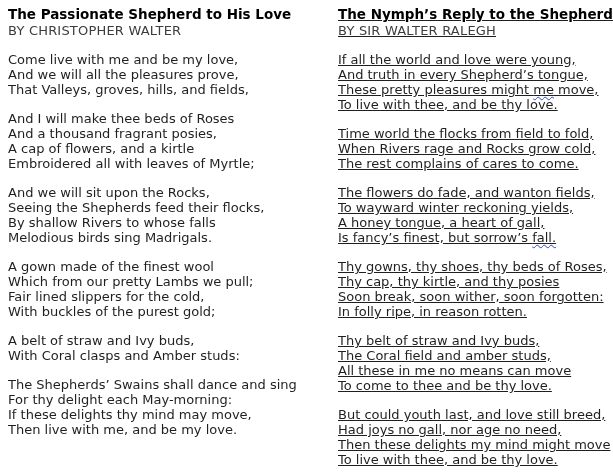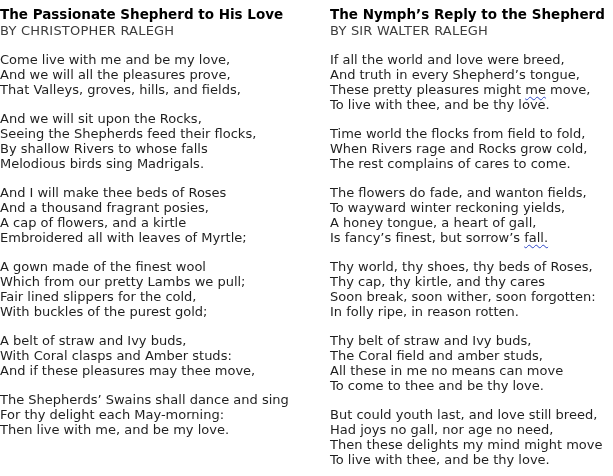--- a/index.html
+++ b/index.html
@@ -16,22 +16,22 @@
   .page {
     display: flex;
     width: 613px;
     height: 476px;
     box-sizing: border-box;
   }
   .poem {
     padding-top: 6px;
     box-sizing: border-box;
   }
-  .poem-left  { width: 330px; flex: 0 0 330px; }
-  .poem-right { flex: 1 1 auto; }
+  .poem-left  { margin-left: 8px; width: 330px; flex: 0 0 330px; }
+  .poem-right { flex: 1 1 auto; text-decoration: underline; }
   .poem-title {
     margin: 0;
     font-size: 13.5px;
     font-weight: bold;
     color: var(--title, #000000);
     line-height: 17px;
     white-space: nowrap;
   }
   .poem-byline {
     color: var(--byline, #3c3c3c);
@@ -55,82 +55,82 @@
     text-underline-offset: 2px;
   }
 </style>
 </head>
 <body>
 
 <div class="page">
 
   <section class="poem poem-left">
     <h1 class="poem-title">The Passionate Shepherd to His Love</h1>
-    <div class="poem-byline">BY CHRISTOPHER RALEGH</div>
+    <div class="poem-byline">BY CHRISTOPHER WALTER</div>
     <div class="poem-body">
         <div class="stanza">
           <div class="line">Come live with me and be my love,</div>
           <div class="line">And we will all the pleasures prove,</div>
           <div class="line">That Valleys, groves, hills, and fields,</div>
         </div>
         <div class="stanza">
+          <div class="line">And I will make thee beds of Roses</div>
+          <div class="line">And a thousand fragrant posies,</div>
+          <div class="line">A cap of flowers, and a kirtle</div>
+          <div class="line">Embroidered all with leaves of Myrtle;</div>
+        </div>
+        <div class="stanza">
           <div class="line">And we will sit upon the Rocks,</div>
           <div class="line">Seeing the Shepherds feed their flocks,</div>
           <div class="line">By shallow Rivers to whose falls</div>
           <div class="line">Melodious birds sing Madrigals.</div>
-        </div>
-        <div class="stanza">
-          <div class="line">And I will make thee beds of Roses</div>
-          <div class="line">And a thousand fragrant posies,</div>
-          <div class="line">A cap of flowers, and a kirtle</div>
-          <div class="line">Embroidered all with leaves of Myrtle;</div>
         </div>
         <div class="stanza">
           <div class="line">A gown made of the finest wool</div>
           <div class="line">Which from our pretty Lambs we pull;</div>
           <div class="line">Fair lined slippers for the cold,</div>
           <div class="line">With buckles of the purest gold;</div>
         </div>
         <div class="stanza">
           <div class="line">A belt of straw and Ivy buds,</div>
           <div class="line">With Coral clasps and Amber studs:</div>
-          <div class="line">And if these pleasures may thee move,</div>
         </div>
         <div class="stanza">
           <div class="line">The Shepherds’ Swains shall dance and sing</div>
           <div class="line">For thy delight each May-morning:</div>
+          <div class="line">If these delights thy mind may move,</div>
           <div class="line">Then live with me, and be my love.</div>
         </div>
       </div>
   </section>
 
   <section class="poem poem-right">
     <h1 class="poem-title">The Nymph’s Reply to the Shepherd</h1>
     <div class="poem-byline">BY SIR WALTER RALEGH</div>
     <div class="poem-body">
         <div class="stanza">
-          <div class="line">If all the world and love were breed,</div>
+          <div class="line">If all the world and love were young,</div>
           <div class="line">And truth in every Shepherd’s tongue,</div>
           <div class="line"><span>These pretty pleasures might </span><span class="wavy">me</span><span> move,</span></div>
           <div class="line">To live with thee, and be thy love.</div>
         </div>
         <div class="stanza">
           <div class="line">Time world the flocks from field to fold,</div>
           <div class="line">When Rivers rage and Rocks grow cold,</div>
           <div class="line">The rest complains of cares to come.</div>
         </div>
         <div class="stanza">
           <div class="line">The flowers do fade, and wanton fields,</div>
           <div class="line">To wayward winter reckoning yields,</div>
           <div class="line">A honey tongue, a heart of gall,</div>
           <div class="line"><span>Is fancy’s finest, but sorrow’s </span><span class="wavy">fall.</span></div>
         </div>
         <div class="stanza">
-          <div class="line">Thy world, thy shoes, thy beds of Roses,</div>
-          <div class="line">Thy cap, thy kirtle, and thy cares</div>
+          <div class="line">Thy gowns, thy shoes, thy beds of Roses,</div>
+          <div class="line">Thy cap, thy kirtle, and thy posies</div>
           <div class="line">Soon break, soon wither, soon forgotten:</div>
           <div class="line">In folly ripe, in reason rotten.</div>
         </div>
         <div class="stanza">
           <div class="line">Thy belt of straw and Ivy buds,</div>
           <div class="line">The Coral field and amber studs,</div>
           <div class="line">All these in me no means can move</div>
           <div class="line">To come to thee and be thy love.</div>
         </div>
         <div class="stanza">

